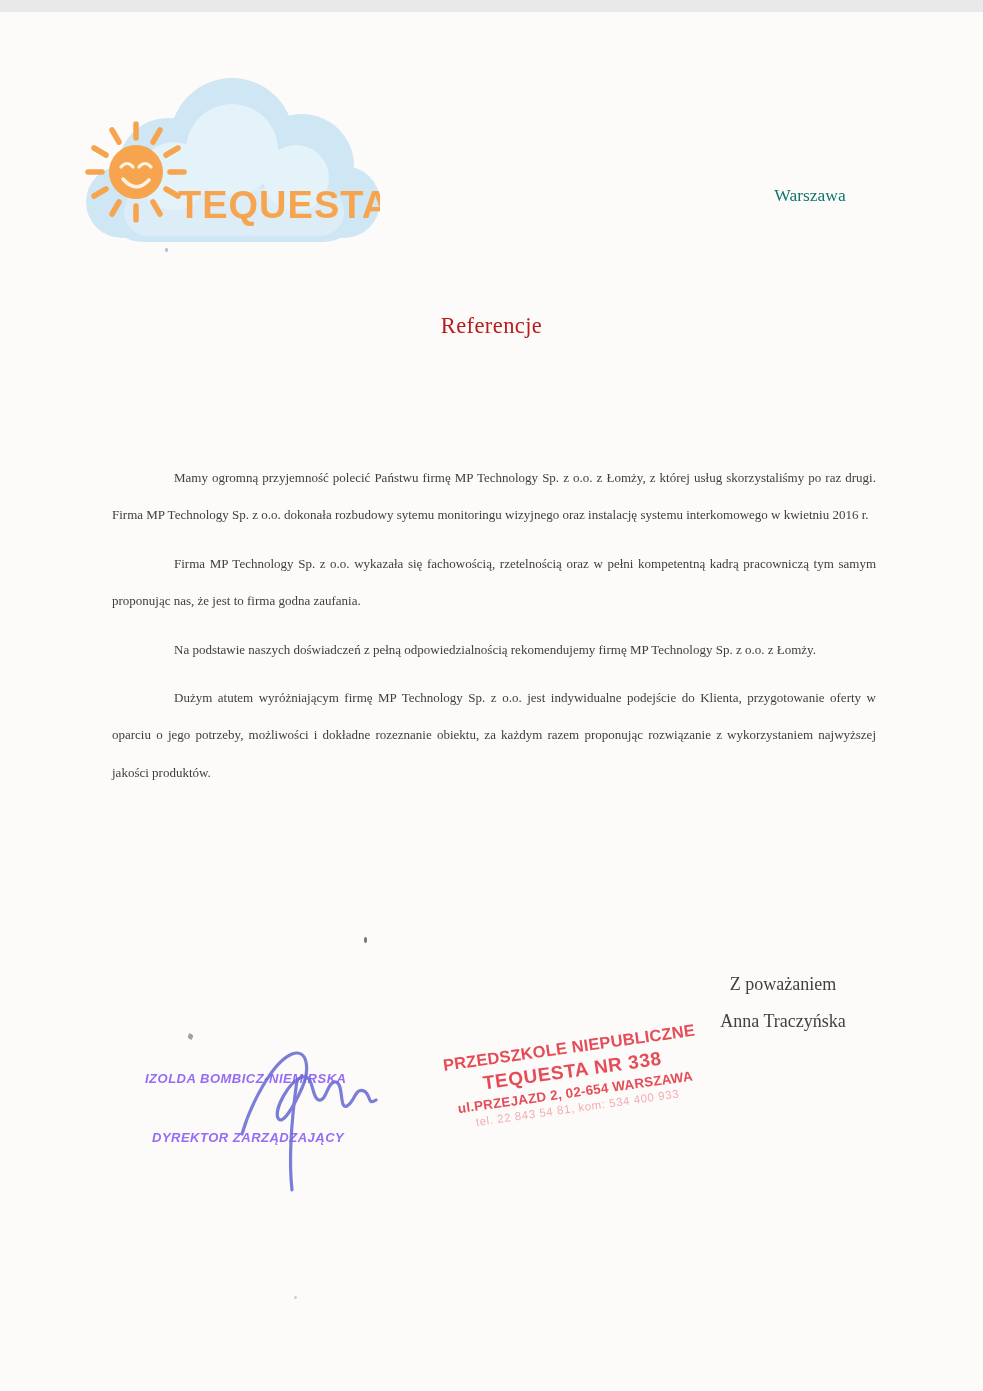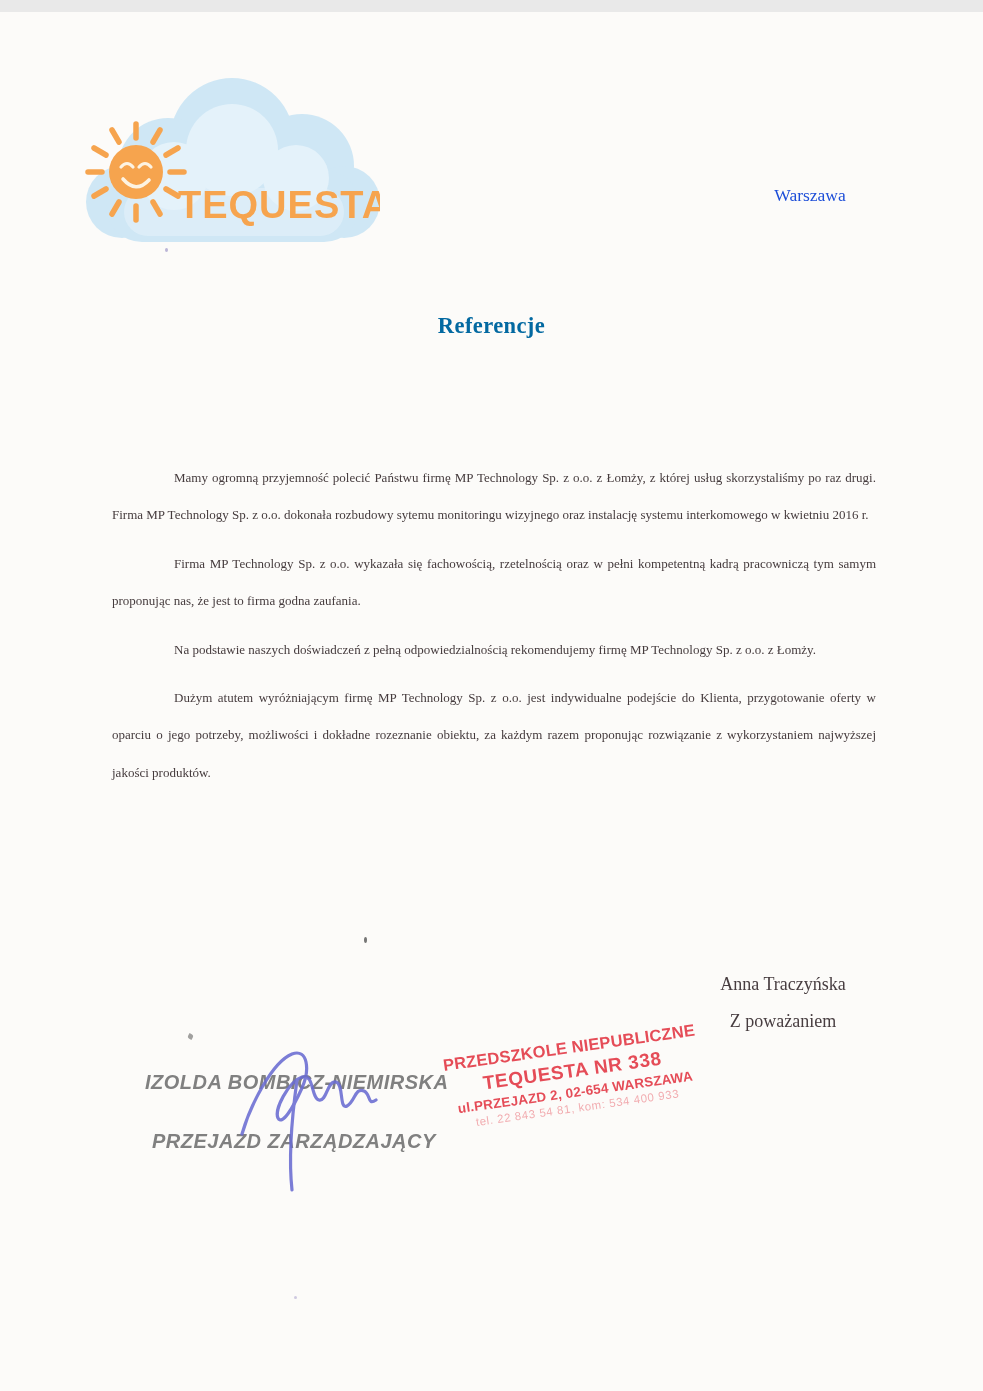--- a/index.html
+++ b/index.html
@@ -13,50 +13,50 @@
     font-family: "Liberation Serif", serif;
     color: #453b3d;
   }
 
   
   .logo { position: absolute; left: 80px; top: 64px; width: 300px; height: 176px; }
 
   
   .dateblock {
     position: absolute; top: 165px; right: 98px; width: 150px;
-    text-align: center; font-size: 17.5px; line-height: 37px; color: #1d4ed8;
+    text-align: center; font-size: 17.5px; line-height: 37px; color: #0f766e;
   }
 
   
   .title {
     position: absolute; top: 301px; left: 0; width: 100%;
-    text-align: center; font-size: 22.5px; font-weight: bold;
-    letter-spacing: 0.4px; color: #0369a1;
+    text-align: center; font-size: 22.5px; font-weight: normal;
+    letter-spacing: 0.4px; color: #b91c1c;
   }
 
   
   .bodytext {
     position: absolute; left: 112px; right: 107px; top: 447px;
     font-size: 13px; line-height: 37.4px; text-align: justify;
   }
   .bodytext p { margin: 0 0 11px 0; text-indent: 62px; }
 
   
   .closing {
     position: absolute; top: 954px; right: 100px; width: 200px;
     text-align: center; font-size: 18px; line-height: 36.5px; color: #473d40;
   }
 
   
   .stamp-left-name, .stamp-left-role {
     position: absolute;
     font-family: "Liberation Sans", sans-serif;
     font-style: italic; font-weight: bold;
-    font-size: 20px; letter-spacing: 0.5px;
-    color: #737373; opacity: 0.9; white-space: nowrap;
+    font-size: 13px; letter-spacing: 0.5px;
+    color: #8b5cf6; opacity: 0.9; white-space: nowrap;
   }
   .stamp-left-name { left: 145px; top: 1059px; }
   .stamp-left-role { left: 152px; top: 1118px; }
 
   .stamp-right {
     position: absolute; left: 442px; top: 1026px; width: 262px;
     transform: rotate(-8deg); transform-origin: 50% 50%;
     text-align: center;
     font-family: "Liberation Sans", sans-serif;
     color: #e23441; opacity: 0.88;
@@ -126,26 +126,26 @@
   <div class="title">Referencje</div>
 
   <div class="bodytext">
     <p>Mamy ogromną przyjemność polecić Państwu firmę MP Technology Sp. z o.o. z Łomży, z której usług skorzystaliśmy po raz drugi. Firma MP Technology Sp. z o.o. dokonała rozbudowy sytemu monitoringu wizyjnego oraz instalację systemu interkomowego w kwietniu 2016 r.</p>
     <p>Firma MP Technology Sp. z o.o. wykazała się fachowością, rzetelnością oraz w pełni kompetentną kadrą pracowniczą tym samym proponując nas, że jest to firma godna zaufania.</p>
     <p>Na podstawie naszych doświadczeń z pełną odpowiedzialnością rekomendujemy firmę MP Technology Sp. z o.o. z Łomży.</p>
     <p>Dużym atutem wyróżniającym firmę MP Technology Sp. z o.o. jest indywidualne podejście do Klienta, przygotowanie oferty w oparciu o jego potrzeby, możliwości i dokładne rozeznanie obiektu, za każdym razem proponując rozwiązanie z wykorzystaniem najwyższej jakości produktów.</p>
   </div>
 
   <div class="closing">
+    <div>Z poważaniem</div>
     <div>Anna Traczyńska</div>
-    <div>Z poważaniem</div>
   </div>
 
   <div class="stamp-left-name">IZOLDA BOMBICZ-NIEMIRSKA</div>
-  <div class="stamp-left-role">PRZEJAZD ZARZĄDZAJĄCY</div>
+  <div class="stamp-left-role">DYREKTOR ZARZĄDZAJĄCY</div>
 
   <svg class="signature" viewBox="0 0 150 152" aria-hidden="true">
     <g fill="none" stroke="#6a6cd2" stroke-width="3.2" stroke-linecap="round" stroke-linejoin="round" opacity="0.88">
       <path d="M6 94 C14 66 36 22 56 14 C72 8 74 30 66 48 C57 68 46 86 42 78 C38 70 52 42 66 37 C78 33 75 58 83 60 C91 62 91 40 100 42 C108 44 103 70 111 66 C119 62 119 47 128 51 C135 54 131 66 140 60"></path>
       <path d="M61 40 C56 76 52 114 56 150"></path>
     </g>
   </svg>
 
   <div class="stamp-right">
     <div class="l1">PRZEDSZKOLE NIEPUBLICZNE</div>

